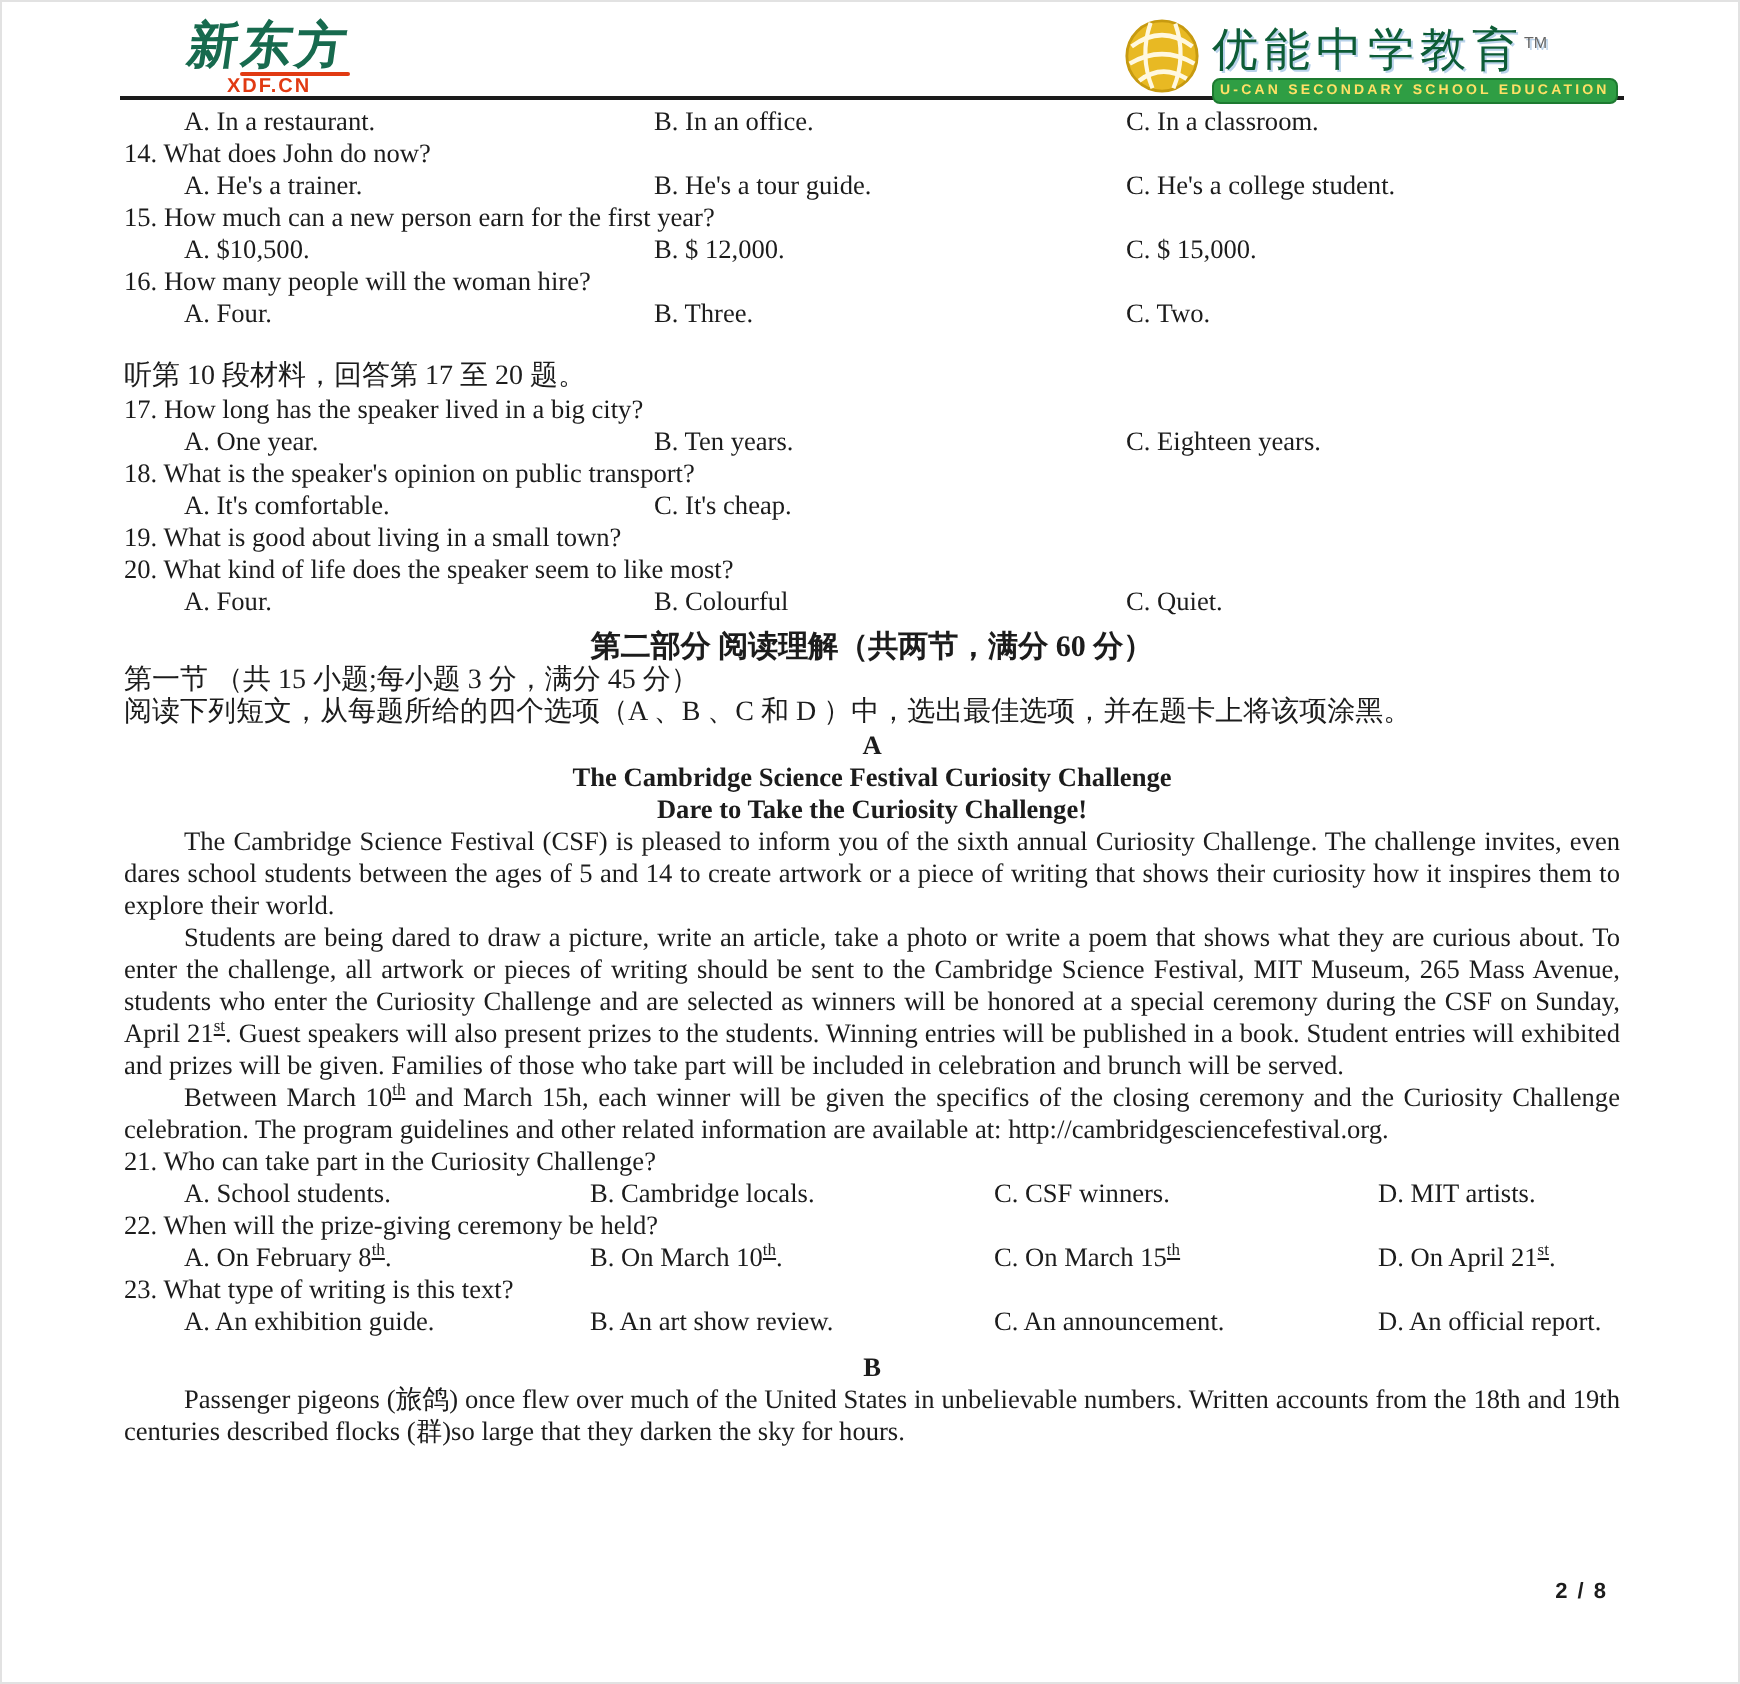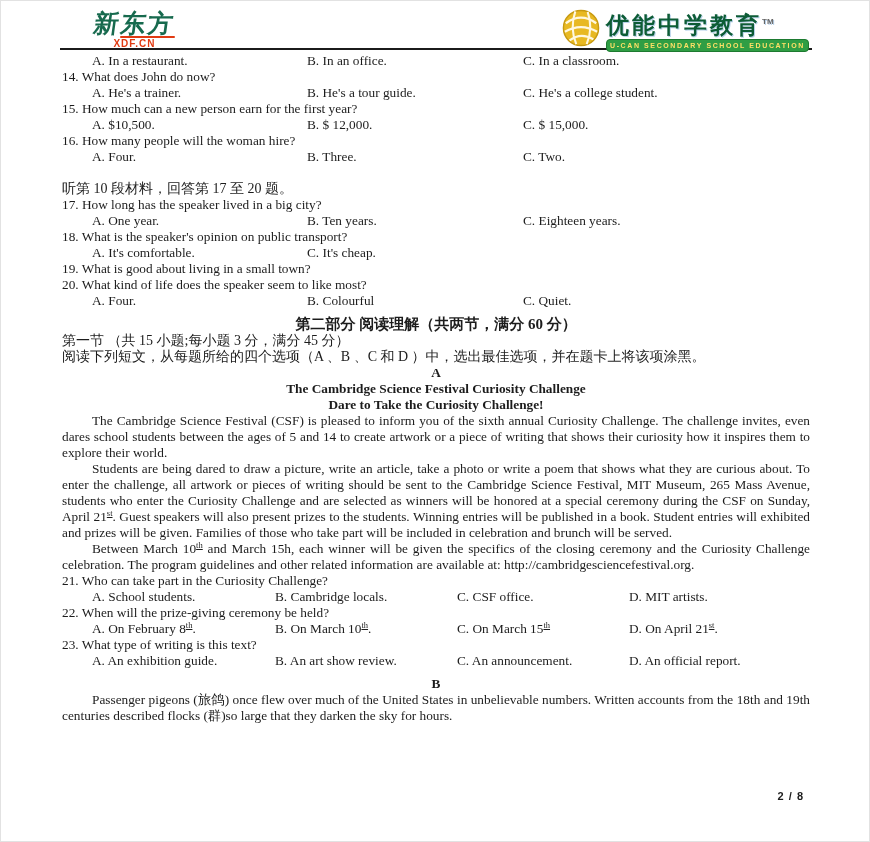--- a/index.html
+++ b/index.html
@@ -16,34 +16,34 @@
     color:#176a4e; transform:skewX(-8deg); letter-spacing:2px; line-height:25px;
   }
   .xdf-underline { height:2px; background:#e13a12; margin:0 0 1px 26px; border-radius:2px; }
   .xdf-domain {
     font-family:"Liberation Sans", sans-serif; font-weight:bold; font-size:10px;
     color:#e13a12; text-align:center; letter-spacing:1px; line-height:10px;
   }
   .ucan { position:absolute; left:562px; top:9px; display:flex; gap:6px; align-items:flex-start; }
   .ucan-ball { width:38px; height:38px; display:block; }
   .ucan-name {
-    font-family:"Liberation Sans", sans-serif; font-weight:bold; font-size:23px;
+    font-family:"Liberation Sans", sans-serif; font-weight:normal; font-size:23px;
     color:#0d5c36; letter-spacing:3px; line-height:25px; text-shadow:1px 1px 0 #b9d2ea;
     white-space:nowrap;
   }
   .ucan-name sup { font-size:8px; color:#666; letter-spacing:0; }
   .ucan-sub {
     margin-top:1px; background:#2f9e44; border:1px solid #1d7a30; border-radius:4px;
     color:#ffe066; font-family:"Liberation Sans", sans-serif; font-size:7px; font-weight:bold;
     letter-spacing:1.6px; text-align:center; padding:1px 3px; line-height:9px; white-space:nowrap;
   }
   .rule { border:none; border-top:2px solid #1b1b1b; margin:0 58px 0 60px; }
   
   .content { padding:3px 60px 0 62px; font-size:13.3px; line-height:16px; }
-  .opts { display:grid; padding-left:30px; }
+  .opts { display:grid; padding-left:30px;gap:20px; }
   .opts3 { grid-template-columns:215px 216px 1fr; }
   .opts4 { grid-template-columns:183px 182px 172px 1fr; }
   .zh { font-size:14px; }
   .sp { height:16px; }
   .sp-sm { height:7px; }
   .part-heading { font-weight:bold; font-size:15px; line-height:17px; margin-top:7px;text-align:center; }
   .center { text-align:center; }
   .bold { font-weight:bold; }
   p.para { margin:0; text-indent:30px; text-align:justify; }
   sup.s { font-size:8.5px; line-height:0;text-decoration:underline; }
@@ -146,21 +146,21 @@
       <div class="center bold">Dare to Take the Curiosity Challenge!</div>
 
       <p class="para">The Cambridge Science Festival (CSF) is pleased to inform you of the sixth annual Curiosity Challenge. The challenge invites, even dares school students between the ages of 5 and 14 to create artwork or a piece of writing that shows their curiosity how it inspires them to explore their world.</p>
       <p class="para"><span>Students are being dared to draw a picture, write an article, take a photo or write a poem that shows what they are curious about. To enter the challenge, all artwork or pieces of writing should be sent to the Cambridge Science Festival, MIT Museum, 265 Mass Avenue, students who enter the Curiosity Challenge and are selected as winners will be honored at a special ceremony during the CSF on Sunday, April 21</span><sup class="s">st</sup><span>. Guest speakers will also present prizes to the students. Winning entries will be published in a book. Student entries will exhibited and prizes will be given. Families of those who take part will be included in celebration and brunch will be served.</span></p>
       <p class="para"><span>Between March 10</span><sup class="s">th</sup><span> and March 15h, each winner will be given the specifics of the closing ceremony and the Curiosity Challenge celebration. The program guidelines and other related information are available at: http://cambridgesciencefestival.org.</span></p>
 
       <div>21. Who can take part in the Curiosity Challenge?</div>
       <div class="opts opts4">
         <span>A. School students.</span>
         <span>B. Cambridge locals.</span>
-        <span>C. CSF office.</span>
+        <span>C. CSF winners.</span>
         <span>D. MIT artists.</span>
       </div>
 
       <div>22. When will the prize-giving ceremony be held?</div>
       <div class="opts opts4">
         <span><span>A. On February 8</span><sup class="s">th</sup><span>.</span></span>
         <span><span>B. On March 10</span><sup class="s">th</sup><span>.</span></span>
         <span><span>C. On March 15</span><sup class="s">th</sup><span></span></span>
         <span><span>D. On April 21</span><sup class="s">st</sup><span>.</span></span>
       </div>

